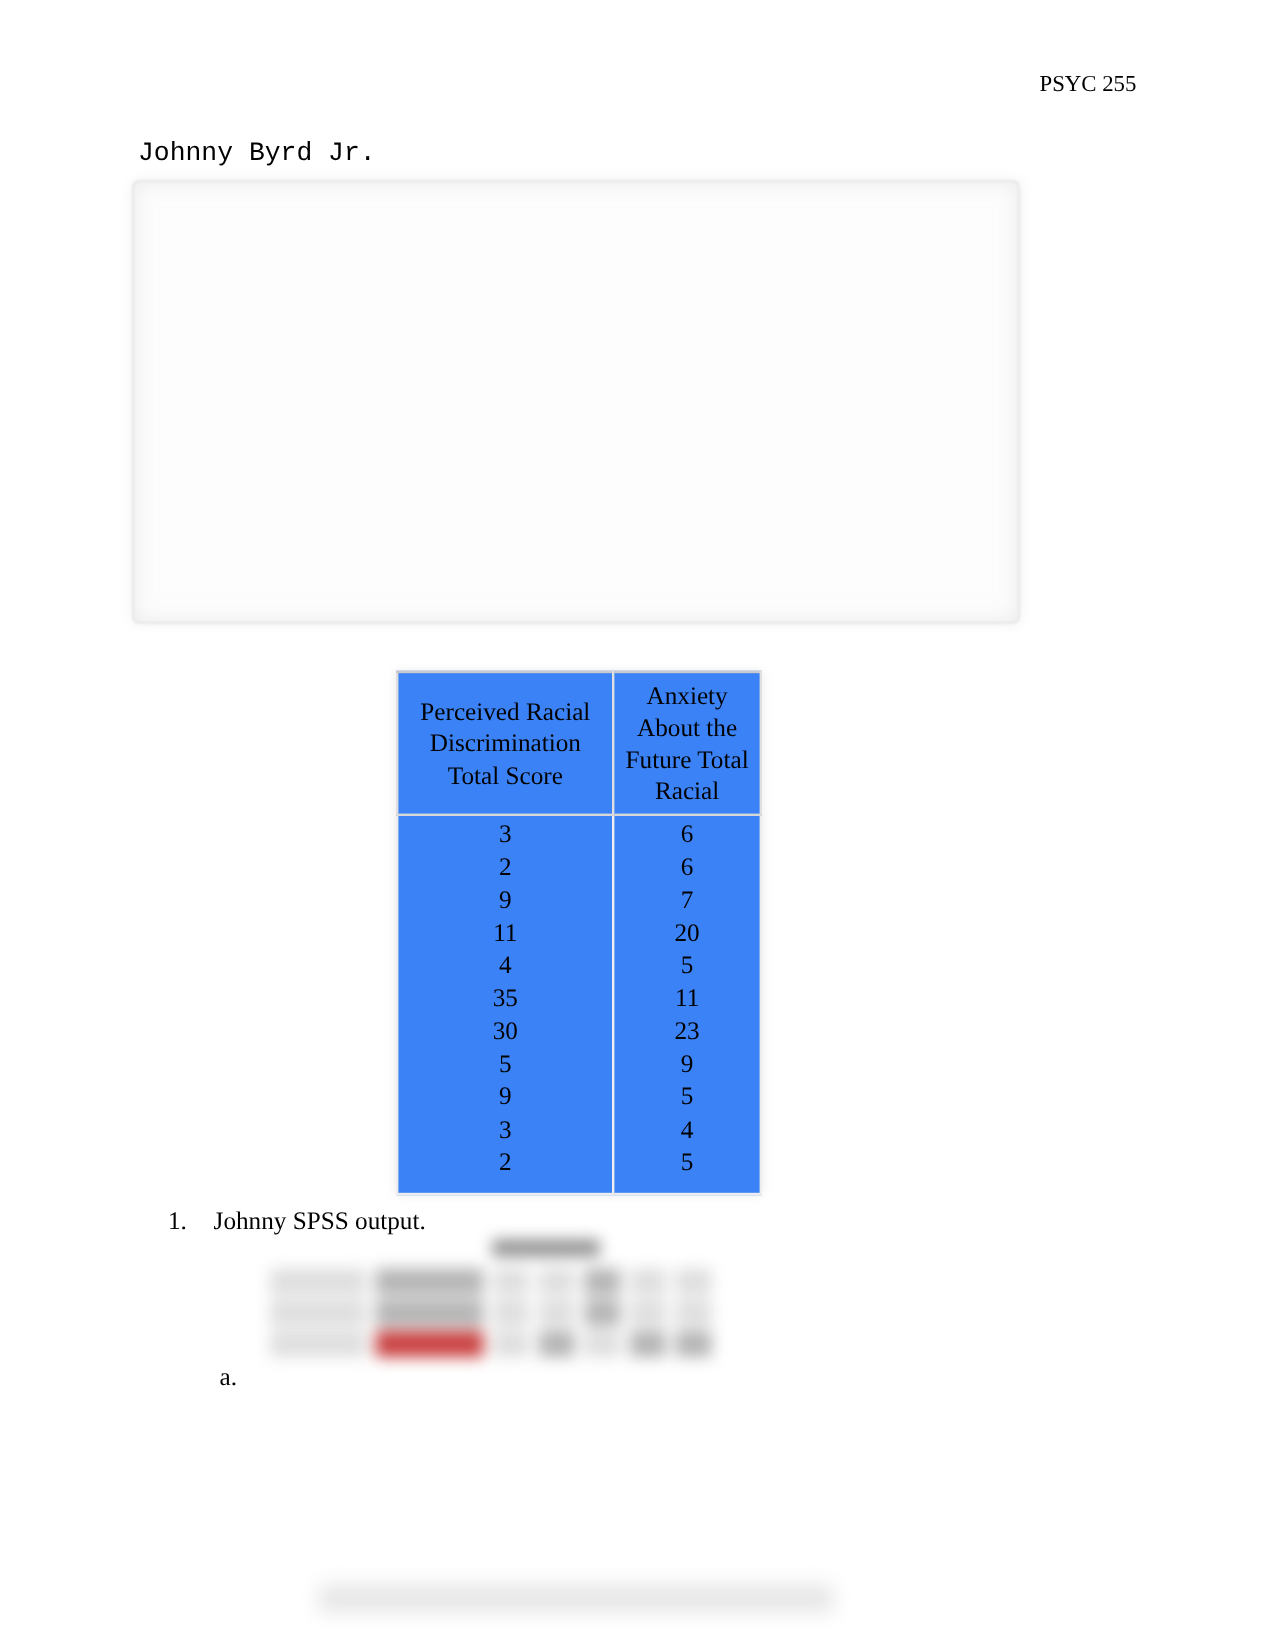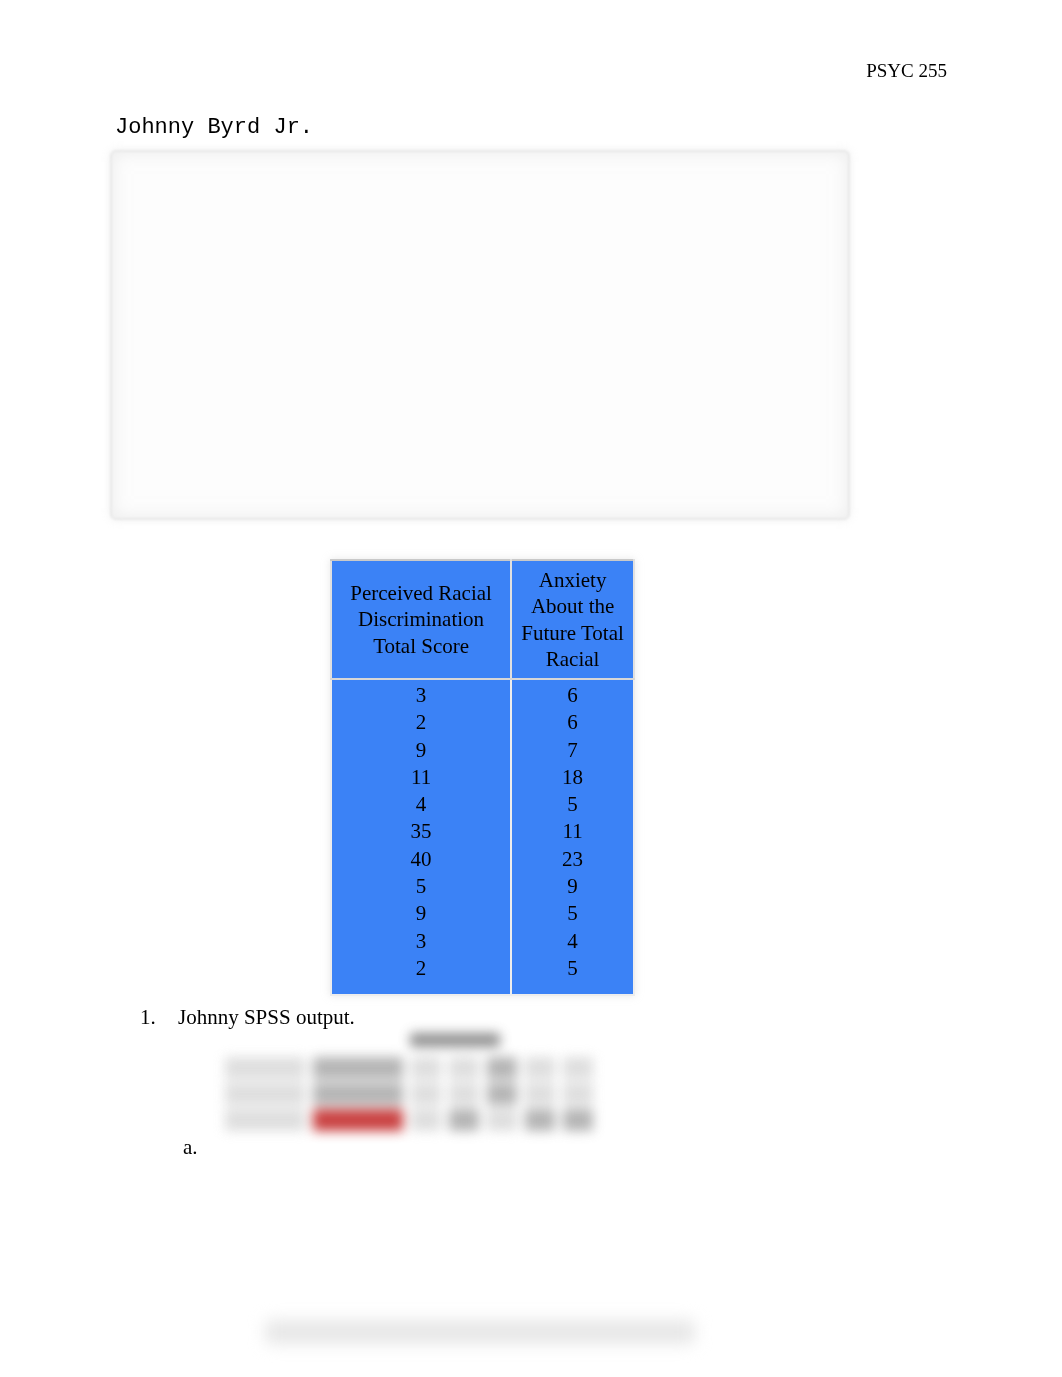--- a/index.html
+++ b/index.html
@@ -169,33 +169,33 @@
     <tbody>
       <tr>
         <td>
           <div class="cell-stack">
             <span>3</span>
             <span>2</span>
             <span>9</span>
             <span>11</span>
             <span>4</span>
             <span>35</span>
-            <span>40</span>
+            <span>30</span>
             <span>5</span>
             <span>9</span>
             <span>3</span>
             <span>2</span>
           </div>
         </td>
         <td>
           <div class="cell-stack">
             <span>6</span>
             <span>6</span>
             <span>7</span>
-            <span>18</span>
+            <span>20</span>
             <span>5</span>
             <span>11</span>
             <span>23</span>
             <span>9</span>
             <span>5</span>
             <span>4</span>
             <span>5</span>
           </div>
         </td>
       </tr>

